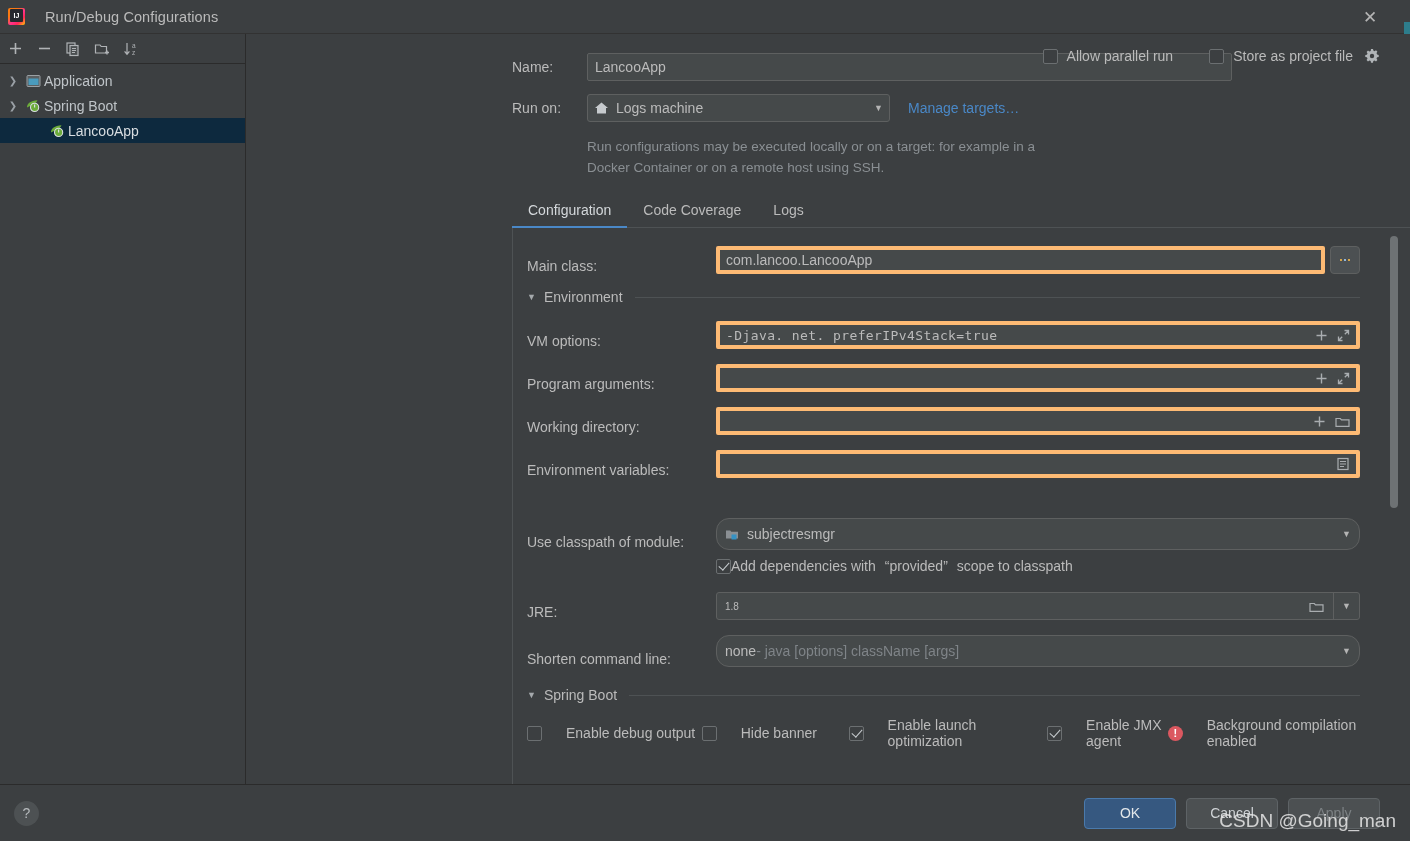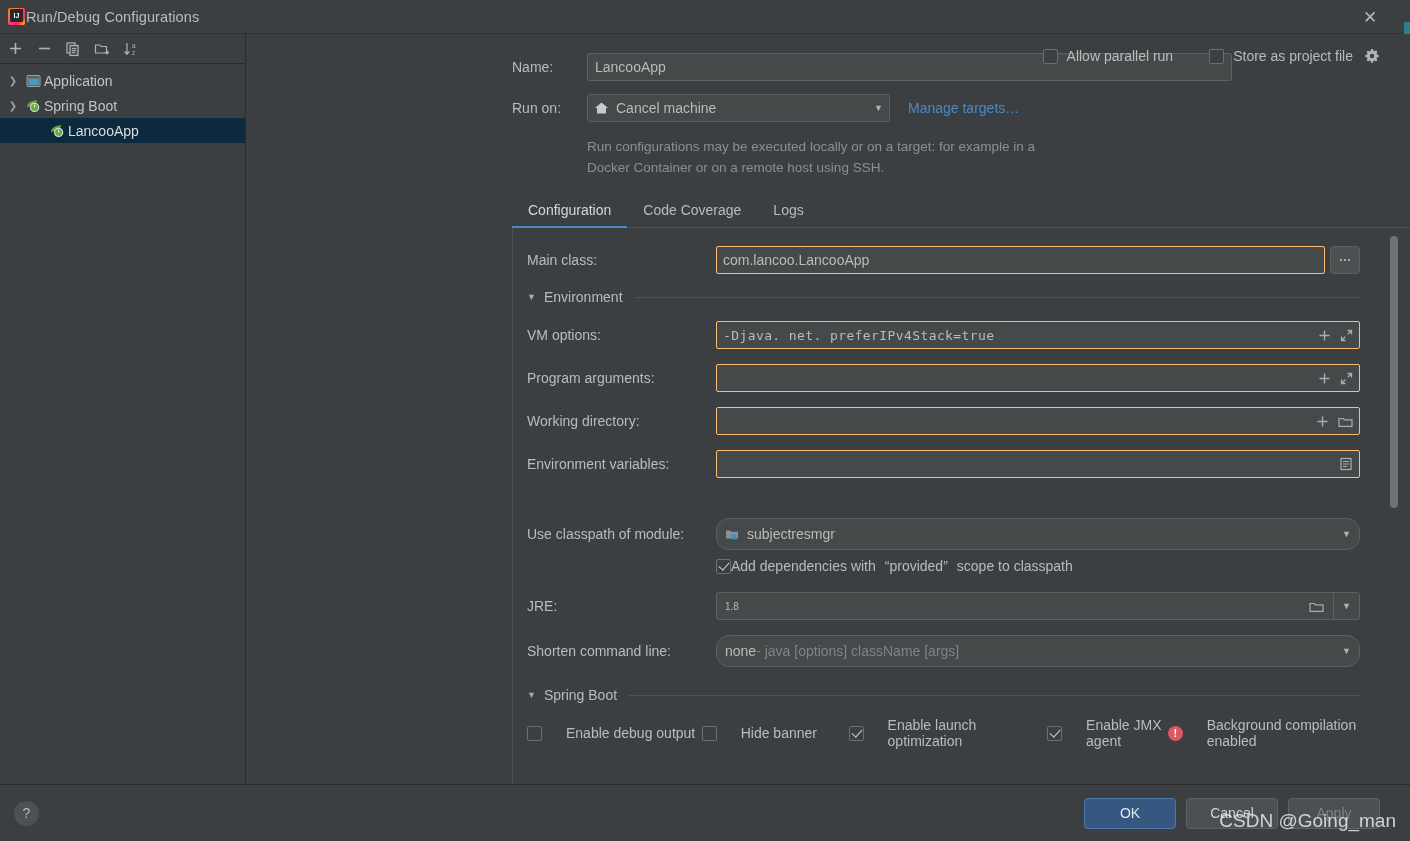--- a/index.html
+++ b/index.html
@@ -36,21 +36,21 @@
     content: "IJ";
     position: absolute; left: 2px; top: 1px;
     width: 13px; height: 13px;
     background: #27282e; color: #fff;
     font-size: 7px; font-weight: bold;
     font-family: "Liberation Sans", sans-serif;
     display: flex; align-items: center; justify-content: center;
     border-radius: 1px;
   }
   .title-text {
-    margin-left: 1px;
+    margin-left: 20px;
     font-size: 14.5px; color: #bbbbbb;
     letter-spacing: .1px;
   }
   .close-btn {
     position: absolute; right: 18px; top: 0;
     width: 44px; height: 34px;
     display: flex; align-items: center; justify-content: center;
     color: #b4b4b4; font-size: 17px; cursor: pointer;
   }
   .edge-strip {
@@ -183,27 +183,27 @@
 
   
   .scrollarea {
     flex: 1; position: relative; min-height: 0;
     margin-left: 266px; margin-right: 0;
     border-left: 1px solid #4e5254;
     overflow: hidden;
   }
   .scrollinner { padding: 18px 50px 0 14px; }
 
-  .frow { display: flex; align-items: center; margin-bottom: 15px; }
+  .frow { display: flex; align-items: flex-end; margin-bottom: 15px; }
   .flabel { width: 189px; flex: 0 0 189px; font-size: 14px; color: #bbbbbb; }
   .fctl { flex: 1; display: flex; align-items: center; min-width: 0; }
 
   .inp {
     flex: 1; min-width: 0;
-    background: #45494a; border: 1px solid #fdba74;
+    background: #45494a; border: 4px solid #fdba74;
     height: 28px; border-radius: 2px;
     display: flex; align-items: center;
     padding: 0 6px; color: #bbbbbb; font-size: 14px;
   }
   .inp.mono { font-family: "DejaVu Sans Mono", monospace; font-size: 13px; letter-spacing: .4px; }
   .inp .endicons { margin-left: auto; display: flex; align-items: center; gap: 9px; padding-left: 8px; }
   .ic { color: #a9adb0; display: flex; align-items: center; cursor: pointer; }
 
   .browse-btn {
     width: 30px; height: 28px; margin-left: 5px;
@@ -401,21 +401,21 @@
         </div>
 
         <div class="runon-row">
           <div class="name-label">Run on:</div>
           <div class="combo runon-combo">
             <span style="margin-right:7px;display:flex">
               <svg width="15" height="14" viewBox="0 0 15 14">
                   <path d="M7.5 1.5L14 7h-2v5.5H3V7H1z" fill="#c6cacd"></path>
                 </svg>
             </span>
-            <span>Cancel machine</span>
+            <span>Logs machine</span>
             <span class="caret">▼</span>
           </div>
           <div class="link" style="margin-left:18px">Manage targets…</div>
         </div>
 
         <div class="desc">Run configurations may be executed locally or on a target: for example in a Docker Container or on a remote host using SSH.</div>
 
         <div class="topright">
           <div class="cbline">
             <span class="cb"></span>

